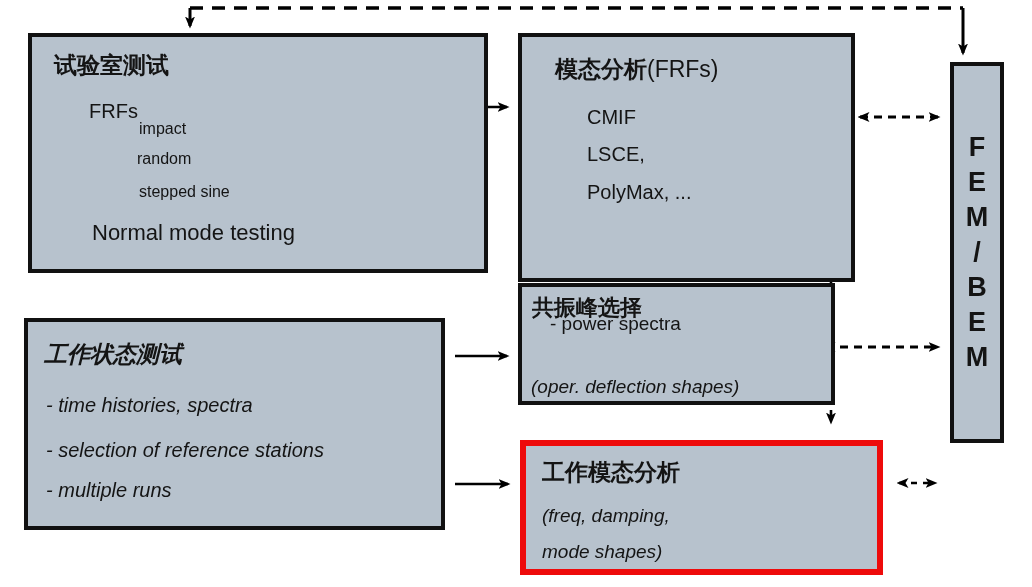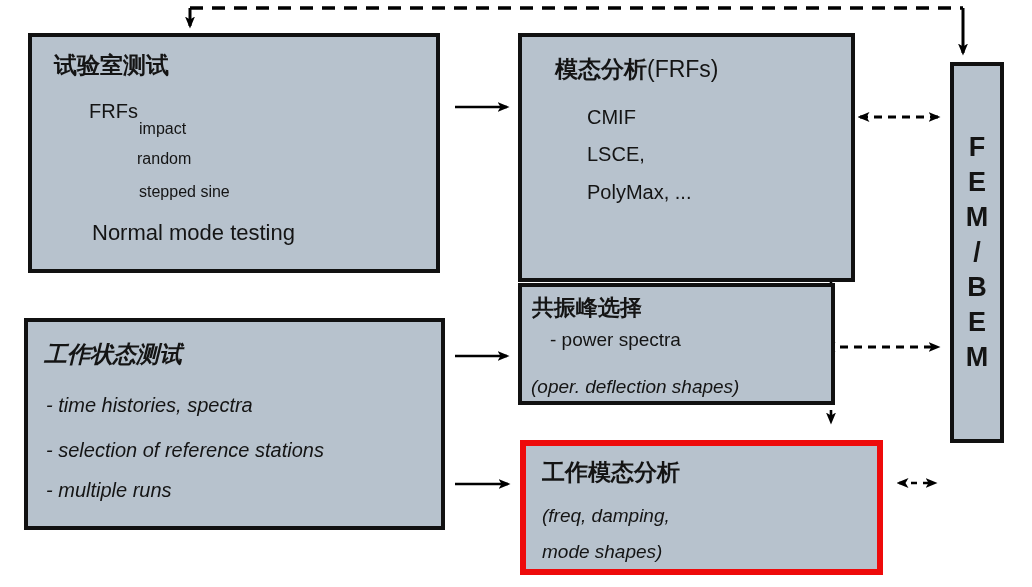--- a/index.html
+++ b/index.html
@@ -73,41 +73,41 @@
 
     <path d="M455,356 H507" stroke="#000" stroke-width="2.6" fill="none" marker-end="url(#ah)"></path>
 
     <path d="M826,347 H938" stroke="#000" stroke-width="3" fill="none" stroke-dasharray="8 6" marker-start="url(#ah)" marker-end="url(#ah)"></path>
 
     <path d="M455,484 H508" stroke="#000" stroke-width="2.6" fill="none" marker-end="url(#ah)"></path>
 
     <path d="M899,483 H935" stroke="#000" stroke-width="2.6" fill="none" stroke-dasharray="6 6" marker-start="url(#ah)" marker-end="url(#ah)"></path>
   </svg>
 
-  <div class="box" style="left:28px; top:33px; width:412px; height:240px;">
+  <div class="box" style="left:28px; top:33px; width:460px; height:240px;">
     <div class="t bold" style="left:22px; top:15px; font-size:23px;">试验室测试</div>
     <div class="t" style="left:57px; top:62px; font-size:20px;">FRFs</div>
     <div class="t" style="left:107px; top:82px; font-size:16px;">impact</div>
     <div class="t" style="left:105px; top:112px; font-size:16px;">random</div>
     <div class="t" style="left:107px; top:145px; font-size:16px;">stepped sine</div>
     <div class="t" style="left:60px; top:183px; font-size:22px;">Normal mode testing</div>
   </div>
 
   <div class="box" style="left:518px; top:33px; width:337px; height:249px;">
     <div class="t" style="left:33px; top:19px; font-size:23px;">
       <span class="bold">模态分析</span><span>(FRFs)</span>
     </div>
     <div class="t" style="left:65px; top:68px; font-size:20px;">CMIF</div>
     <div class="t" style="left:65px; top:105px; font-size:20px;">LSCE,</div>
     <div class="t" style="left:65px; top:143px; font-size:20px;">PolyMax, ...</div>
   </div>
 
   <div class="box" style="left:518px; top:283px; width:317px; height:122px;">
     <div class="t bold" style="left:10px; top:8px; font-size:22px;">共振峰选择</div>
-    <div class="t" style="left:28px; top:42px; font-size:19px;">- power spectra</div>
+    <div class="t" style="left:28px; top:26px; font-size:19px;">- power spectra</div>
     <div class="t it" style="left:9px; top:89px; font-size:19px;">(oper. deflection shapes)</div>
   </div>
 
   <div class="box" style="left:24px; top:318px; width:421px; height:212px;font-style:italic;">
     <div class="t bold" style="left:16px; top:19px; font-size:23px;">工作状态测试</div>
     <div class="t" style="left:18px; top:71px; font-size:20px;">- time histories, spectra</div>
     <div class="t" style="left:18px; top:156px; font-size:20px;">- multiple runs</div>
     <div class="t" style="left:18px; top:116px; font-size:20px;">- selection of reference stations</div>
   </div>
 

